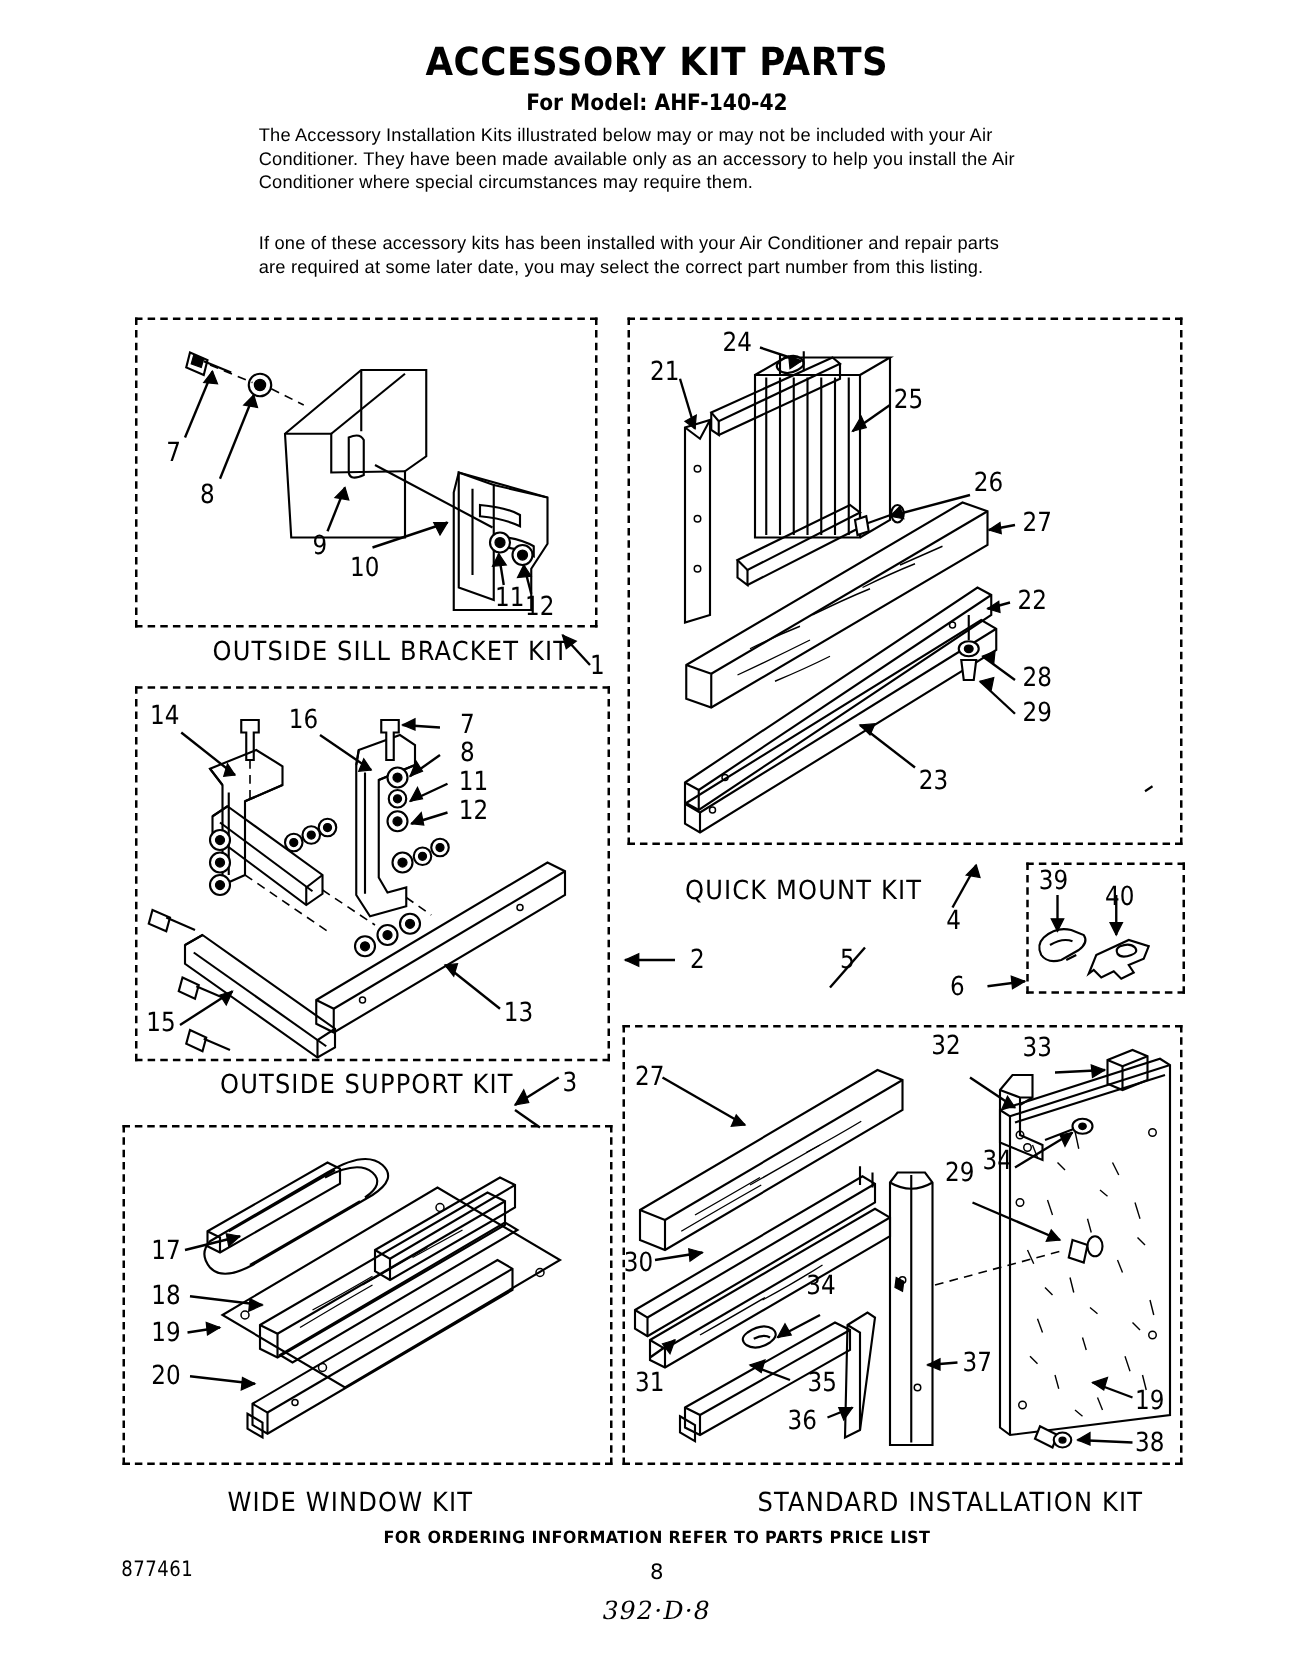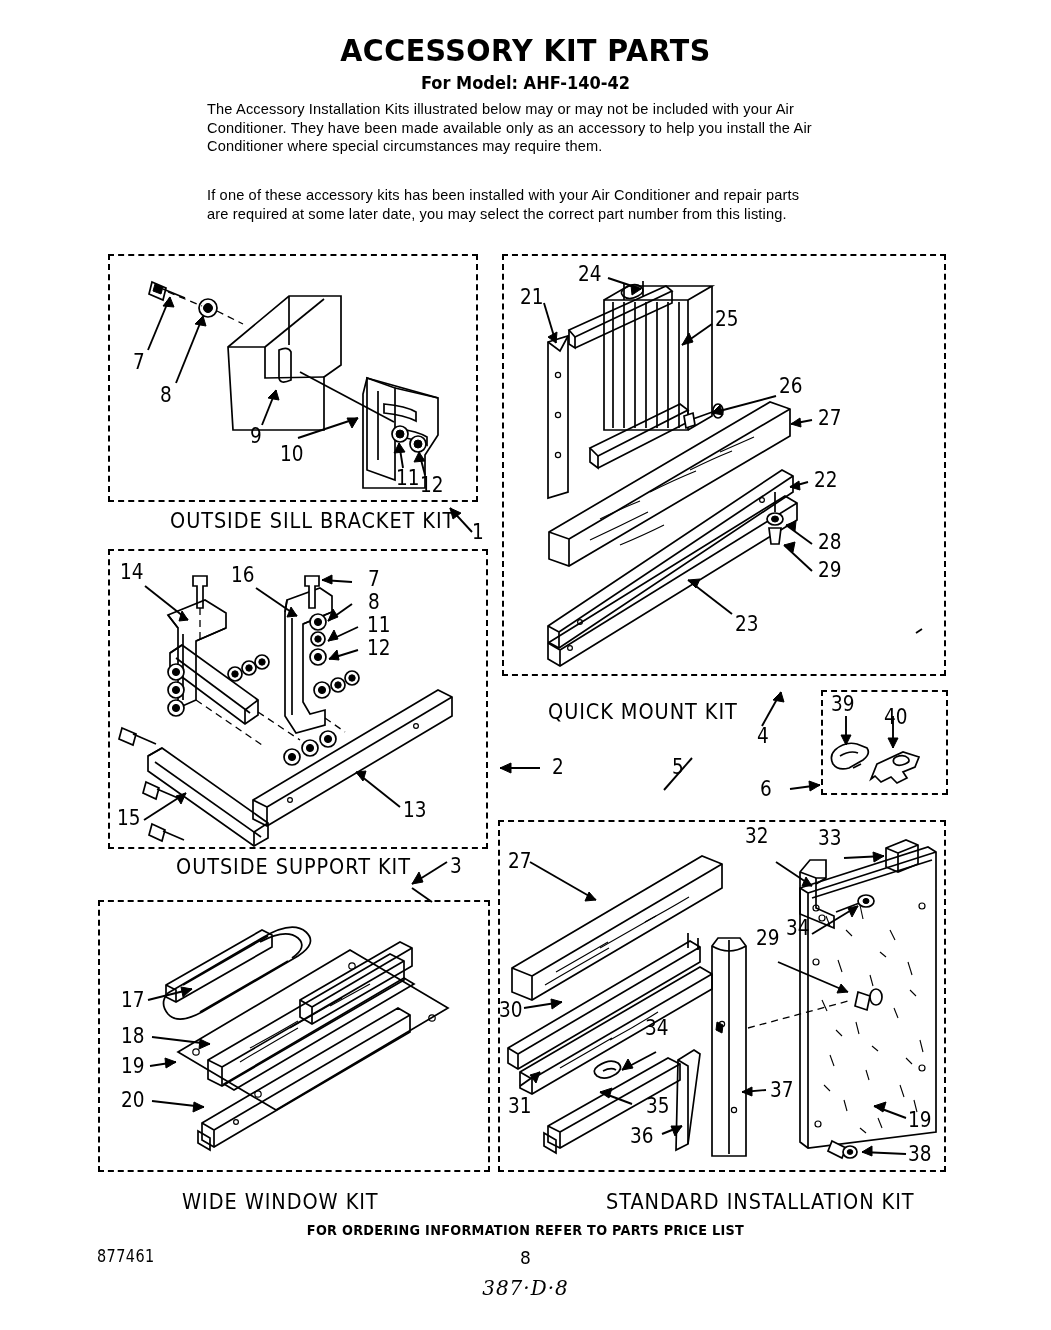--- a/index.html
+++ b/index.html
@@ -648,15 +648,15 @@
   <div class="callout" style="left:508px; top:1096px;">31</div>
   <div class="callout" style="left:646px; top:1096px;">35</div>
   <div class="callout" style="left:630px; top:1126px;">36</div>
   <div class="callout" style="left:770px; top:1080px;">37</div>
   <div class="callout" style="left:908px; top:1110px;">19</div>
   <div class="callout" style="left:908px; top:1144px;">38</div>
 
   <div class="footer-note">FOR ORDERING INFORMATION REFER TO PARTS PRICE LIST</div>
   <div class="footer-partno">877461</div>
   <div class="footer-page">8</div>
-  <div class="footer-hand">387·D·8</div>
+  <div class="footer-hand">392·D·8</div>
 
 </div>
 
 </body></html>

